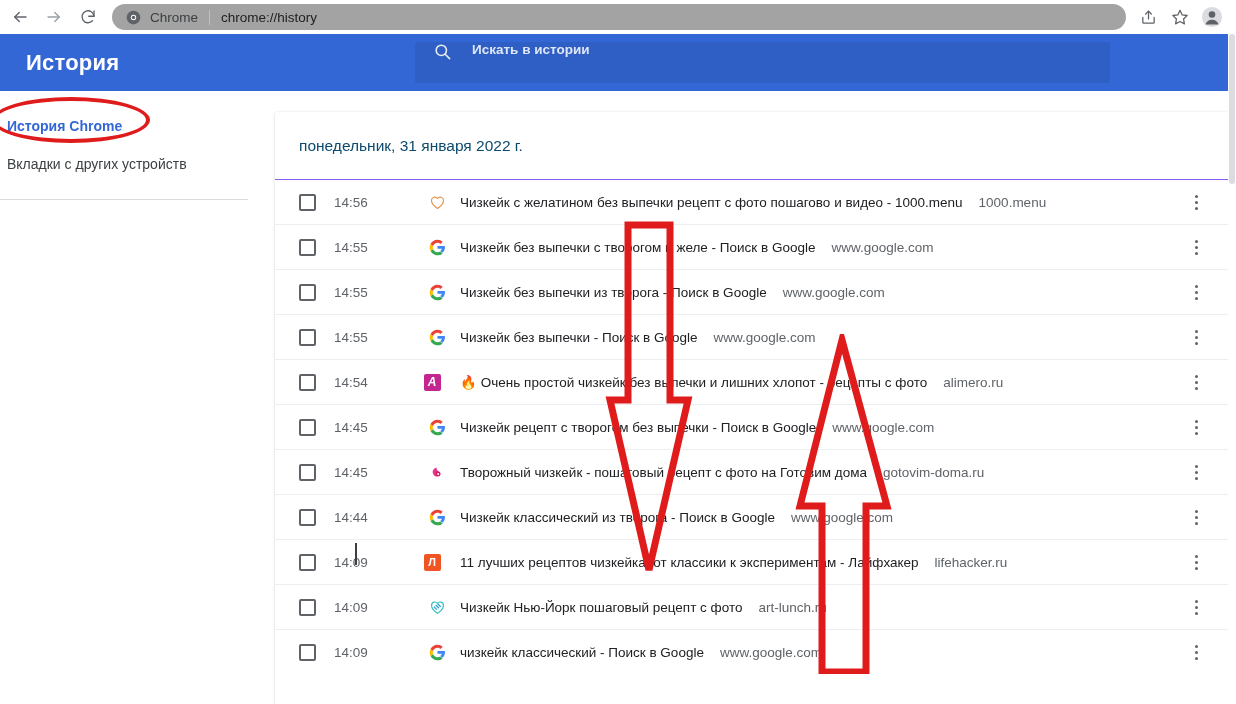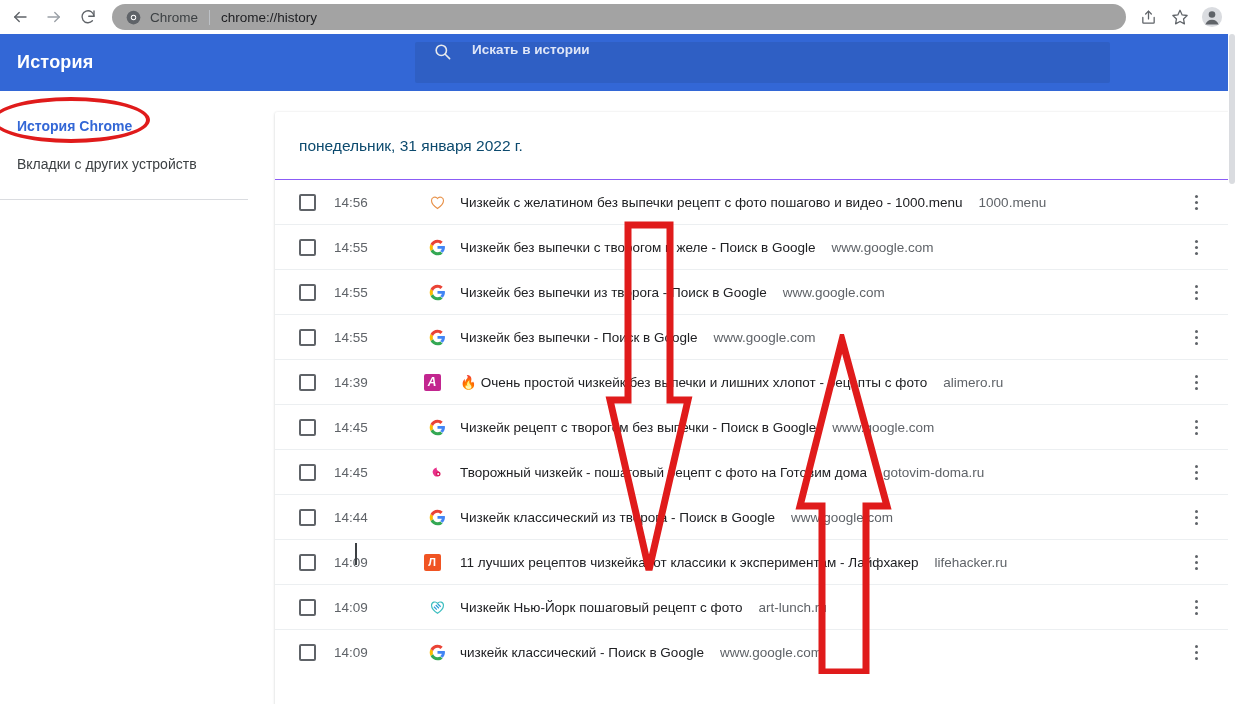--- a/index.html
+++ b/index.html
@@ -37,22 +37,22 @@
     width: 28px; height: 28px; margin-left: 4px;
     display: flex; align-items: center; justify-content: center; color: #5f6368;
   }
 
   
   .app-header {
     position: absolute; left: 0; top: 34px; width: 1228px; height: 57px;
     background: #3367d6; display: flex; align-items: center;
   }
   .app-title {
-    color: #ffffff; font-size: 18px; font-weight: bold;
-    margin-left: 17px; letter-spacing: .2px;
+    color: #ffffff; font-size: 22px; font-weight: bold;
+    margin-left: 26px; letter-spacing: .2px;
   }
   .search-box {
     position: absolute; left: 415px; top: 8px; width: 695px; height: 41px;
     background: #2f5fc4; border-radius: 2px;
     display: flex; align-items: flex-start; padding-left: 18px;
   }
   .search-icon { color: #e8eaed; margin-right: 20px; flex: 0 0 auto; }
   .search-ph { color: #dfe6f7; font-size: 13.5px; font-weight: bold; }
 
   
@@ -61,21 +61,21 @@
     background: #ffffff;
   }
 
   
   .sidebar {
     position: absolute; left: 0; top: 91px; width: 258px; height: 613px;
     background: #ffffff; padding-top: 16px;
   }
   .side-item {
     height: 38px; display: flex; align-items: center;
-    padding-left: 17px; font-size: 14px; color: #3c4043;
+    padding-left: 7px; font-size: 14px; color: #3c4043;
   }
   .side-item.active { color: #3367d6; font-weight: bold; }
   .side-sep {
     height: 1px; background: #dadce0; margin: 16px 10px 0 0; width: 248px;
   }
   .side-clear {
     height: 38px; display: flex; align-items: center; margin-top: 21px;
     padding-left: 17px; padding-right: 24px; font-size: 14px; color: #3c4043;
     justify-content: space-between;
   }
@@ -302,21 +302,21 @@
           <span class="title-txt">Чизкейк без выпечки - Поиск в Google</span>
           <span class="domain-txt">www.google.com</span>
           <span class="menu-dots">
             <i></i>
             <i></i>
             <i></i>
           </span>
         </div>
         <div class="row">
           <span class="cb"></span>
-          <span class="time">14:39</span>
+          <span class="time">14:54</span>
           <span class="fav">
             <span class="fav fav-a" style="width:17px;height:17px;font-style:italic;font-size:12px;">A</span>
           </span>
           <span class="emoji">🔥</span>
           <span class="title-txt">Очень простой чизкейк без выпечки и лишних хлопот - рецепты с фото</span>
           <span class="domain-txt">alimero.ru</span>
           <span class="menu-dots">
             <i></i>
             <i></i>
             <i></i>

